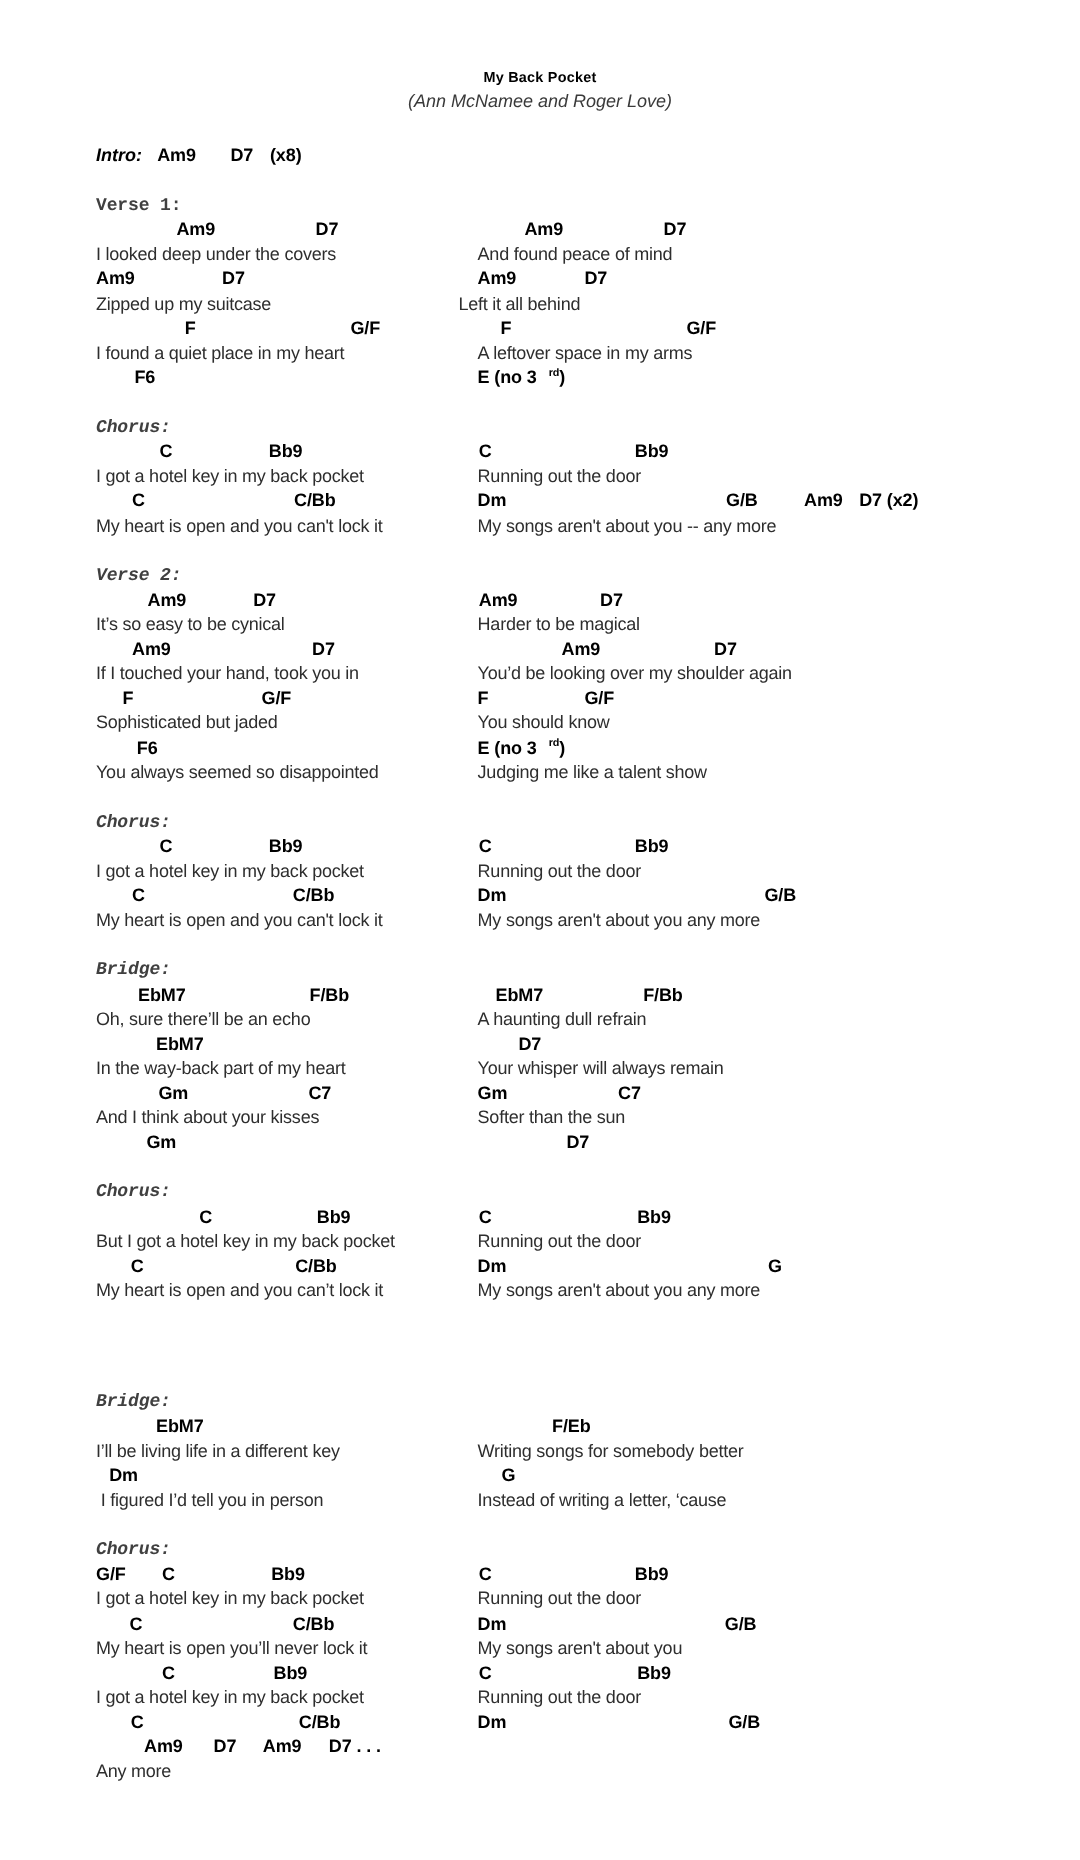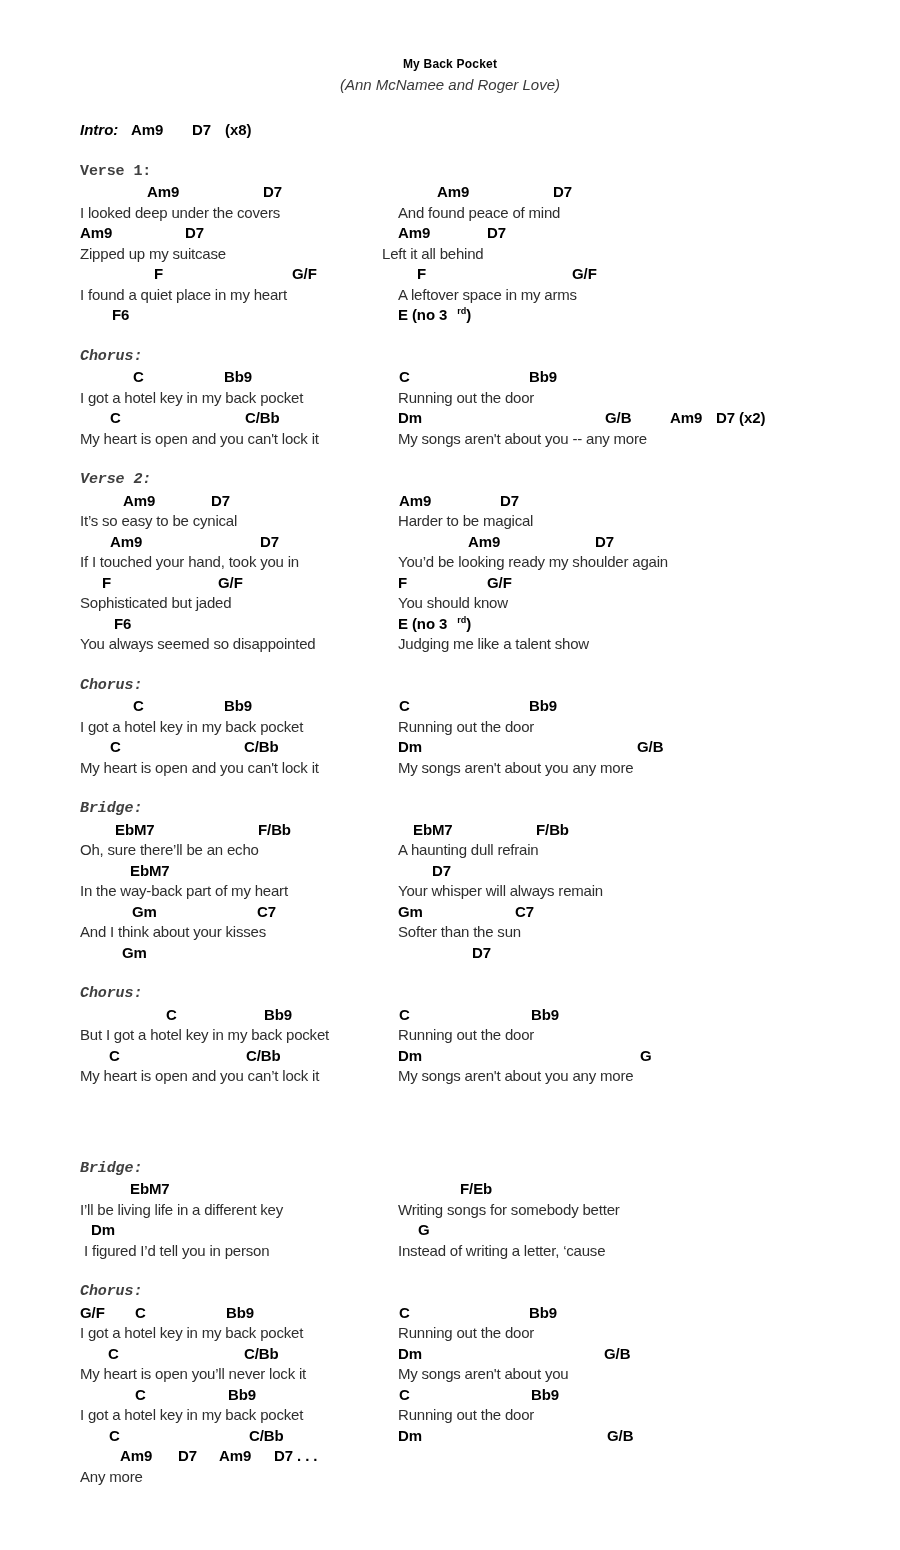--- a/index.html
+++ b/index.html
@@ -130,21 +130,21 @@
             <span class="lyr" style="left: 318px;">Harder to be magical</span>
           </div>
           <div class="line">
             <span class="chord" style="left: 30px;">Am9</span>
             <span class="chord" style="left: 180px;">D7</span>
             <span class="chord" style="left: 388px;">Am9</span>
             <span class="chord" style="left: 515px;">D7</span>
           </div>
           <div class="line">
             <span class="lyr" style="left: 0px;">If I touched your hand, took you in</span>
-            <span class="lyr" style="left: 318px;">You’d be looking ready my shoulder again</span>
+            <span class="lyr" style="left: 318px;">You’d be looking over my shoulder again</span>
           </div>
           <div class="line">
             <span class="chord" style="left: 22px;">F</span>
             <span class="chord" style="left: 138px;">G/F</span>
             <span class="chord" style="left: 318px;">F</span>
             <span class="chord" style="left: 407px;">G/F</span>
           </div>
           <div class="line">
             <span class="lyr" style="left: 0px;">Sophisticated but jaded</span>
             <span class="lyr" style="left: 318px;">You should know</span>

